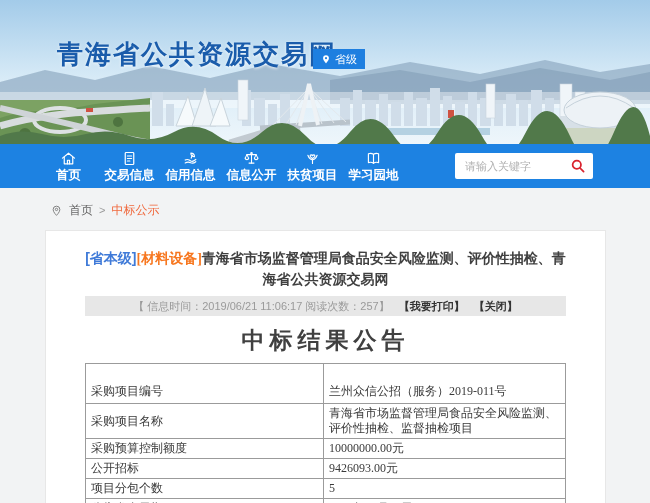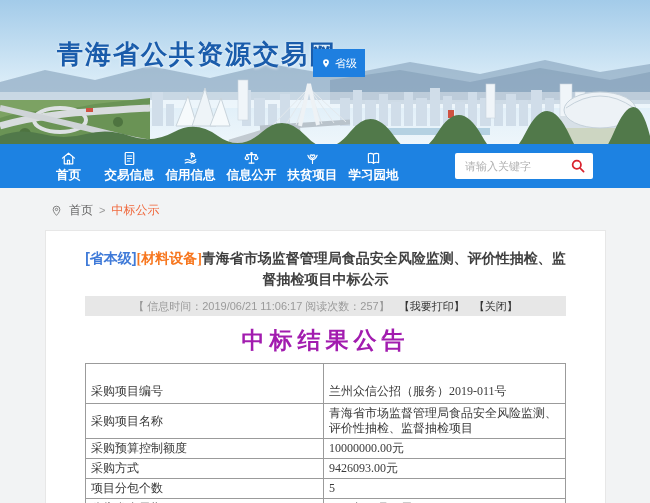--- a/index.html
+++ b/index.html
@@ -12,21 +12,21 @@
 
   
   .banner { position:relative; width:650px; height:144px; overflow:hidden; background:#bcd6ea; }
   .banner > svg { position:absolute; left:0; top:0; width:650px; height:144px; display:block; }
   .site-title {
     position:absolute; left:57px; top:37px; margin:0;
     font-size:26px; font-weight:bold; color:#1a5cab; letter-spacing:2px;
     text-shadow:0 1px 3px rgba(255,255,255,.85);
   }
   .level-badge {
-    position:absolute; left:313px; top:49px; height:28px; padding:0 8px;
+    position:absolute; left:313px; top:49px; height:20px; padding:0 8px;
     background:#1e7fe0; color:#fff; font-size:11px;
     display:flex; align-items:center; gap:4px; cursor:pointer;text-align:right;
   }
 
   
   .main-nav {
     position:relative; width:650px; height:44px; background:#1d82e2;
     display:flex; align-items:center; padding-left:42px; gap:8px;
   }
   .nav-item {
@@ -63,25 +63,25 @@
   .article-title {
     margin:0 0 7px; text-align:center;
     font-size:14px; font-weight:bold; line-height:20px; color:#404040;
   }
   .tag-level { color:#3f7ad8; }
   .tag-cat   { color:#f7771f;font-family:Liberation Serif, serif; }
   .meta-bar {
     background:#e7e7e7; height:20px; line-height:20px; text-align:center;
     font-size:11px; color:#9a9a9a; white-space:nowrap; overflow:hidden;
   }
-  .meta-action { color:#333; font-weight:normal; margin-left:6px; cursor:pointer; text-decoration:none; }
+  .meta-action { color:#333; font-weight:bold; margin-left:6px; cursor:pointer; text-decoration:none; }
   .notice-heading {
     margin:9px 0 7px; text-align:center;
     font-family:"Liberation Serif","DejaVu Serif",serif;
-    font-size:23px; font-weight:bold; color:#a21caf; letter-spacing:5px;
+    font-size:23px; font-weight:bold; color:#404040; letter-spacing:5px;
   }
   .notice-table {
     width:100%; border-collapse:collapse; table-layout:fixed;
     font-family:"Liberation Serif","DejaVu Serif",serif;
     font-size:12px; color:#3a3a3a;
   }
   .notice-table td { border:1px solid #9b9b9b; padding:2px 5px; line-height:15px; vertical-align:middle; }
   .notice-table tr:first-child td { padding-top:20px; padding-bottom:4px; }
   .notice-table .t-label { width:238px; }
 </style>
@@ -268,21 +268,21 @@
         <circle cx="12" cy="10" r="2.2"></circle>
       </svg>
   </span>
   <a class="crumb-home">首页</a>
   <span class="crumb-sep">&gt;</span>
   <span class="crumb-current">中标公示</span>
 </div>
 
 <main class="card">
   <h2 class="article-title">
-    <span class="tag-level">[省本级]</span><span class="tag-cat">[材料设备]</span><span>青海省市场监督管理局食品安全风险监测、评价性抽检、监督抽检项目中标公示</span>
+    <span class="tag-level">[省本级]</span><span class="tag-cat">[材料设备]</span><span>青海省市场监督管理局食品安全风险监测、评价性抽检、青海省公共资源交易网</span>
   </h2>
   <div class="meta-bar">
     <span>【 信息时间：2019/06/21 11:06:17  阅读次数：257】</span>
     <a class="meta-action">【我要打印】</a>
     <a class="meta-action">【关闭】</a>
   </div>
   <h3 class="notice-heading">中标结果公告</h3>
   <table class="notice-table">
     <tbody>
   <tr>
@@ -295,21 +295,21 @@
     <td class="t-value">青海省市场监督管理局食品安全风险监测、评价性抽检、监督抽检项目</td>
   </tr>
 
 
   <tr>
     <td class="t-label">采购预算控制额度</td>
     <td class="t-value">10000000.00元</td>
   </tr>
 
   <tr>
-    <td class="t-label">采购方式</td>
+    <td class="t-label">公开招标</td>
     <td class="t-value">9426093.00元</td>
   </tr>
 
   <tr>
     <td class="t-label">项目分包个数</td>
     <td class="t-value">5</td>
   </tr>
 
   <tr>
     <td class="t-label">公告发布日期</td>

